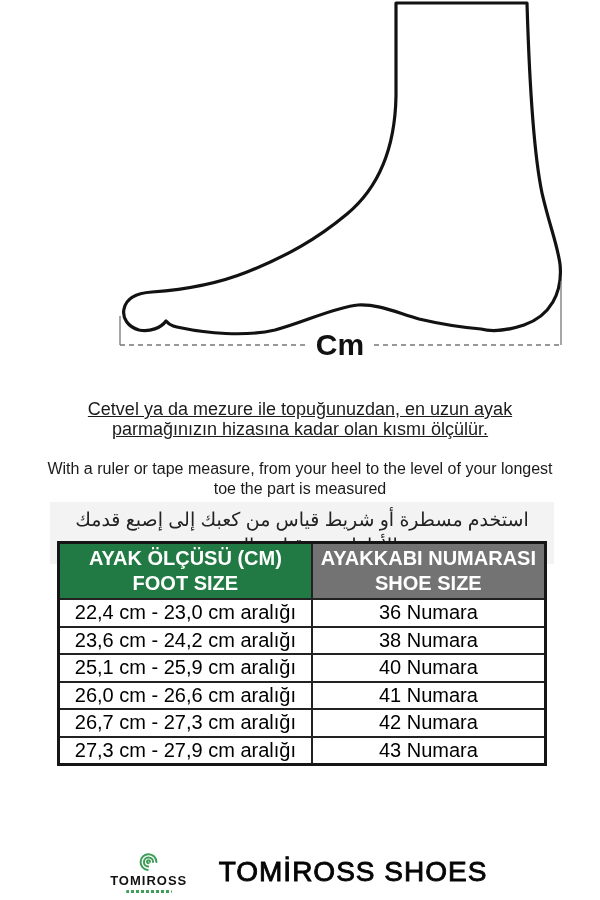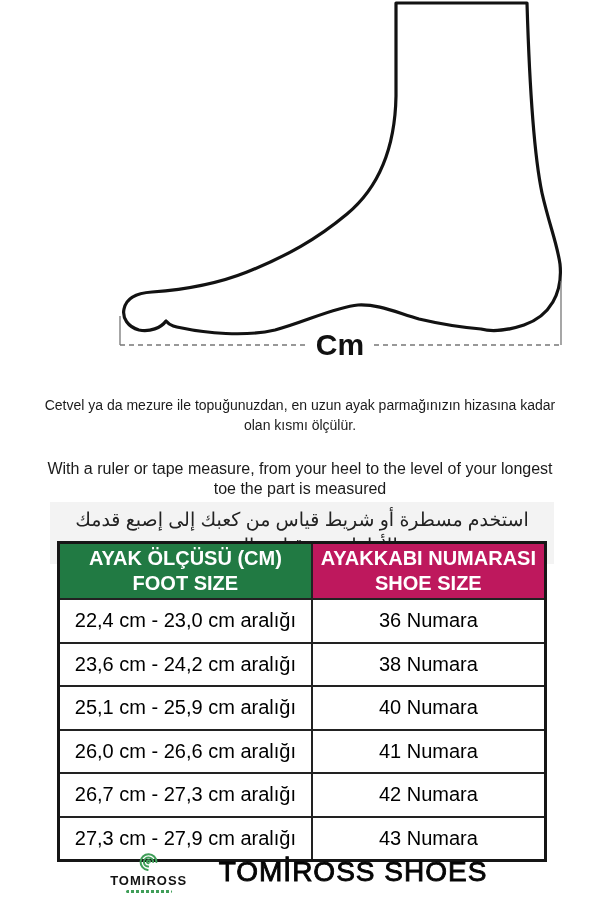--- a/index.html
+++ b/index.html
@@ -5,33 +5,33 @@
   html,body{margin:0;padding:0;background:#fff;}
   body{font-family:"Liberation Sans",sans-serif;color:#111;}
   .page{position:relative;width:600px;height:900px;background:#ffffff;overflow:hidden;margin:0 auto;}
 
   
   .foot-figure{position:absolute;top:0;left:0;width:600px;height:362px;padding-left:40px;}
   .foot-figure svg{display:block;}
 
   
   .instr{position:absolute;left:38px;right:38px;text-align:center;color:#1b1b1b;}
-  .instr-tr{top:381px;font-size:14px;line-height:20px;}
+  .instr-tr{top:381px;font-size:18px;line-height:20px;text-decoration:underline;}
   .instr-en{top:443px;font-size:16px;line-height:20px;}
   .instr-ar{top:483px;left:50px;right:46px;background:#f3f3f3;font-size:19px;line-height:26px;
             padding:5px 4px;color:#222;}
 
   
   .size-table{position:absolute;top:541px;left:57px;width:490px;border-collapse:collapse;
               table-layout:fixed;border:3px solid #161616;}
   .size-table th,.size-table td{border:2px solid #222;text-align:center;vertical-align:middle;}
   .size-table th{height:52px;color:#ffffff;font-size:20px;font-weight:bold;line-height:25px;padding:1px 5px;}
   .size-table col.c-foot{width:52%;}
   .size-table col.c-shoe{width:48%;}
-  .size-table td{height:25.5px;font-size:20px;padding:8px;color:#000;}
+  .size-table td{height:25.5px;font-size:20px;padding:0;color:#000;}
   .hdr-line{display:block;}
 
   
   .brand-footer{position:absolute;top:844px;left:0;width:600px;height:56px;
                 display:flex;align-items:center;justify-content:center;gap:34px;}
   .logo-block{display:flex;flex-direction:column;align-items:center;width:72px;}
   .logo-block .logo-word{font-size:13px;font-weight:bold;letter-spacing:1px;color:#121212;margin-top:1px;}
   .logo-tagline{width:46px;height:3px;margin-top:2px;border-radius:2px;
                 background:repeating-linear-gradient(90deg,#3f9e58 0 3px,#ffffff 3px 5px);}
   .brand-name{font-size:28px;font-weight:normal;letter-spacing:1px;color:#050505;
@@ -80,21 +80,21 @@
     <colgroup>
         <col class="c-foot">
         <col class="c-shoe">
       </colgroup>
     <thead>
       <tr>
         <th style="background-color: rgb(33, 122, 67);">
           <span class="hdr-line">AYAK ÖLÇÜSÜ (CM)</span>
           <span class="hdr-line">FOOT SIZE</span>
         </th>
-        <th style="background-color: #be185d;">
+        <th style="background-color: #737373;">
           <span class="hdr-line">AYAKKABI NUMARASI</span>
           <span class="hdr-line">SHOE SIZE</span>
         </th>
       </tr>
     </thead>
     <tbody>
       <tr>
         <td>22,4 cm - 23,0 cm aralığı</td>
         <td>36 Numara</td>
       </tr>

